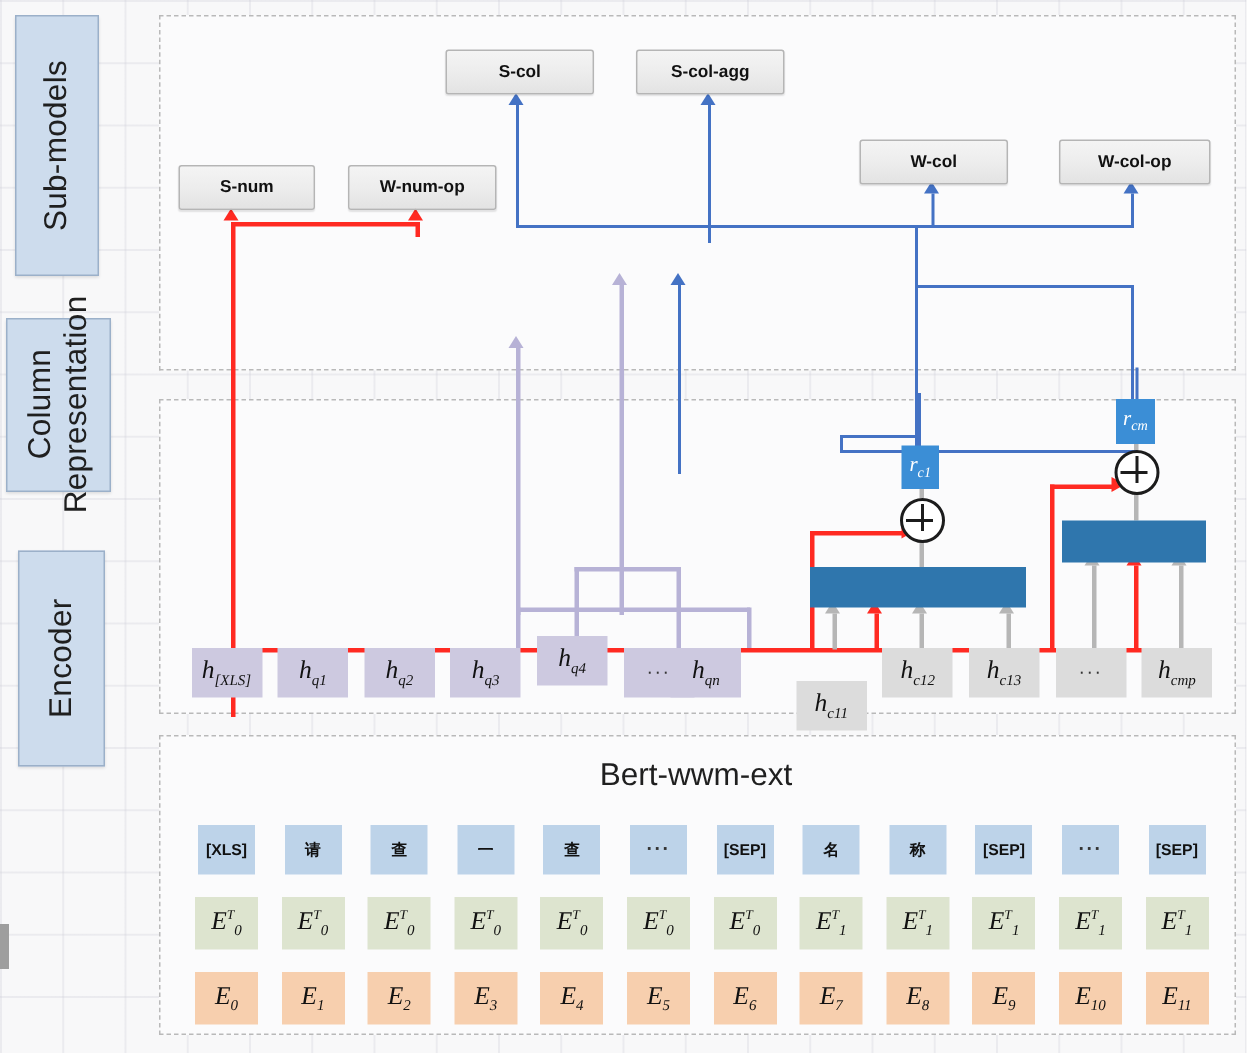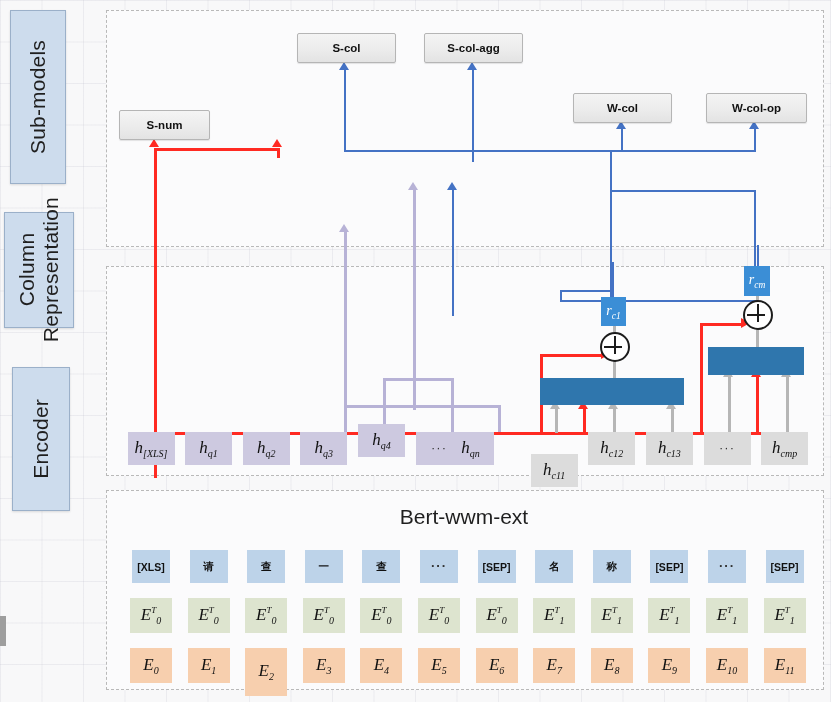--- a/index.html
+++ b/index.html
@@ -189,20 +189,23 @@
   <div class="ln v c-pur thick" style="left:344px;top:232px;height:178px;"></div>
   <div class="arw up a-pur" style="left:339px;top:224px;"></div>
   <div class="ln v c-pur thick" style="left:413px;top:190px;height:220px;"></div>
   <div class="arw up a-pur" style="left:408px;top:182px;"></div>
   <div class="ln v c-blue" style="left:452px;top:190px;height:126px;"></div>
   <div class="arw up a-blue" style="left:447px;top:182px;"></div>
 
   <div class="mbox" style="left:119px;top:110px;width:89px;height:28px;text-align:right;">
     <span>S-num</span>
   </div>
+  <div class="mbox" style="left:232px;top:110px;width:97px;height:28px;">
+    <span>W-num-op</span>
+  </div>
   <div class="mbox" style="left:297px;top:33px;width:97px;height:28px;">
     <span>S-col</span>
   </div>
   <div class="mbox" style="left:424px;top:33px;width:97px;height:28px;">
     <span>S-col-agg</span>
   </div>
   <div class="mbox" style="left:573px;top:93px;width:97px;height:28px;">
     <span>W-col</span>
   </div>
   <div class="mbox" style="left:706px;top:93px;width:99px;height:28px;">
@@ -378,21 +381,21 @@
         <span class="mathit">E<sup>T</sup><sub>1</sub></span>
       </div>
     </div>
   <div id="enc-position">
       <div class="tok tok-pos" style="left: 130px; top: 648px; width: 42px; height: 35px;">
         <span class="mathit">E<sub>0</sub></span>
       </div>
       <div class="tok tok-pos" style="left: 187.6px; top: 648px; width: 42px; height: 35px;">
         <span class="mathit">E<sub>1</sub></span>
       </div>
-      <div class="tok tok-pos" style="left: 245.2px; top: 648px; width: 42px; height: 48px;">
+      <div class="tok tok-pos" style="left: 245.2px; top: 648px; width: 42px; height: 35px;">
         <span class="mathit">E<sub>2</sub></span>
       </div>
       <div class="tok tok-pos" style="left: 302.8px; top: 648px; width: 42px; height: 35px;">
         <span class="mathit">E<sub>3</sub></span>
       </div>
       <div class="tok tok-pos" style="left: 360.4px; top: 648px; width: 42px; height: 35px;">
         <span class="mathit">E<sub>4</sub></span>
       </div>
       <div class="tok tok-pos" style="left: 418px; top: 648px; width: 42px; height: 35px; align-items: center;">
         <span class="mathit">E<sub>5</sub></span>

